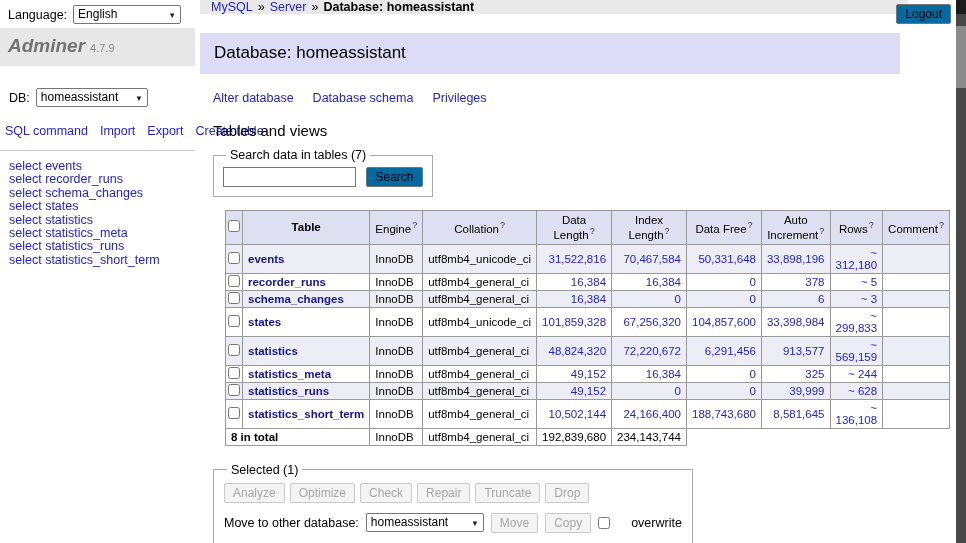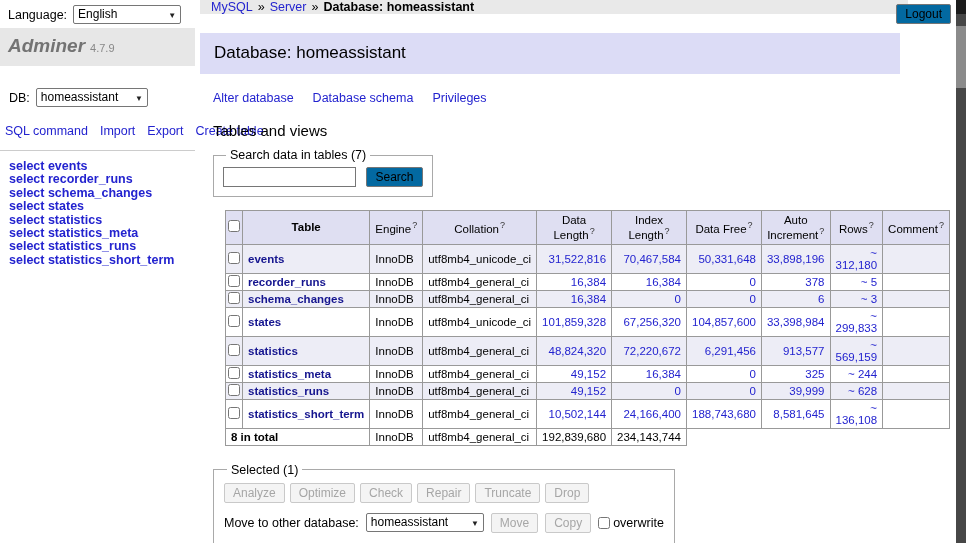--- a/index.html
+++ b/index.html
@@ -29,21 +29,21 @@
 
   
   #sidebar { position: absolute; top: 28px; left: 0; width: 195px; }
   #sidebar h1 { background: #e7e7e7; padding: 7px 8px 9px; font-size: 19px; font-weight: bold;
                 font-style: italic; color: #737373; }
   #sidebar h1 .version { font-size: 11px; font-weight: normal; font-style: normal; color: #888; margin-left: 5px; }
   #db-form { margin: 22px 9px 0; display: flex; align-items: center; gap: 6px; }
   #sidebar-action-links { margin: 16px 5px 0; width: 165px; line-height: 16px; }
   #sidebar-action-links a { margin-right: 12px; white-space: nowrap; }
   #sidebar hr { border: none; border-top: 1px solid #ccc; margin-top: 11px; }
-  #sidebar-table-links { margin: 9px 9px 0; font-weight: bold; }
+  #sidebar-table-links { margin: 9px 9px 0; }
   #sidebar-table-links a { display: block; line-height: 13.4px; white-space: nowrap; }
 
   
   #main { position: absolute; top: 33px; left: 200px; width: 700px; }
   #page-title { background: #dcdcf6; font-size: 17px; font-weight: normal; padding: 10px 14px 11px; }
   #main-body { padding-left: 13px; }
   .links-row { display: flex; }
   #db-links { margin-top: 17px; gap: 19px; }
   h3 { font-size: 15px; font-weight: normal; }
   #tables-heading { margin-top: 17px; }
@@ -63,21 +63,21 @@
   #tables-table td.num { text-align: right; }
   #tables-table td.num a { color: #2323cf; }
   a.tbl-link { font-weight: bold; color: #15158f; }
   sup.help { font-size: 9px; margin-left: 1px; color: #333; vertical-align: super; }
   #tables-table tr.total-row td { background: #fff; }
   td.total-label { font-weight: bold; }
 
   #selected-fieldset { margin-top: 17px; padding: 6px 10px 10px; }
   #selected-buttons { display: flex; gap: 5px; }
   #move-row { margin-top: 10px; display: flex; align-items: center; gap: 7px; }
-  #move-row label { display: flex; align-items: center; gap: 3px; }
+  #move-row label { display: flex; align-items: center; gap: 21px; }
 
   
   #scrollbar { position: absolute; top: 0; right: 0; width: 10px; height: 543px; background: #474747; }
   #scrollbar .up-btn { position: absolute; top: 0; left: 0; width: 10px; height: 14px; background: #1c1c1c; }
   #scrollbar .thumb { position: absolute; top: 26px; left: 0; width: 10px; height: 62px; background: #8b8b8b; }
 </style>
 </head>
 <body>
 
 <div id="screen">

